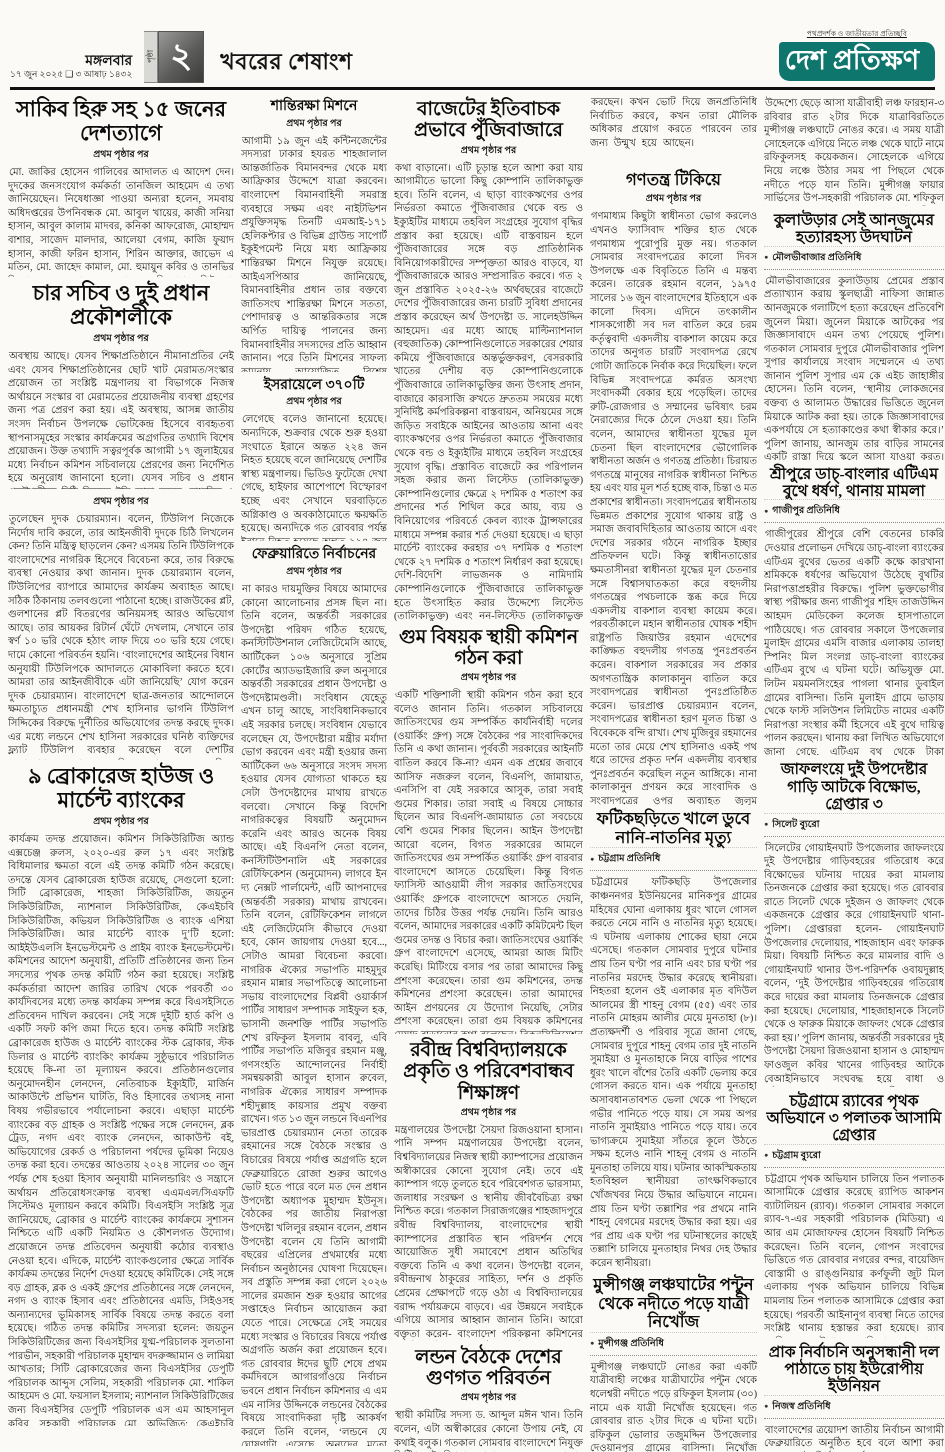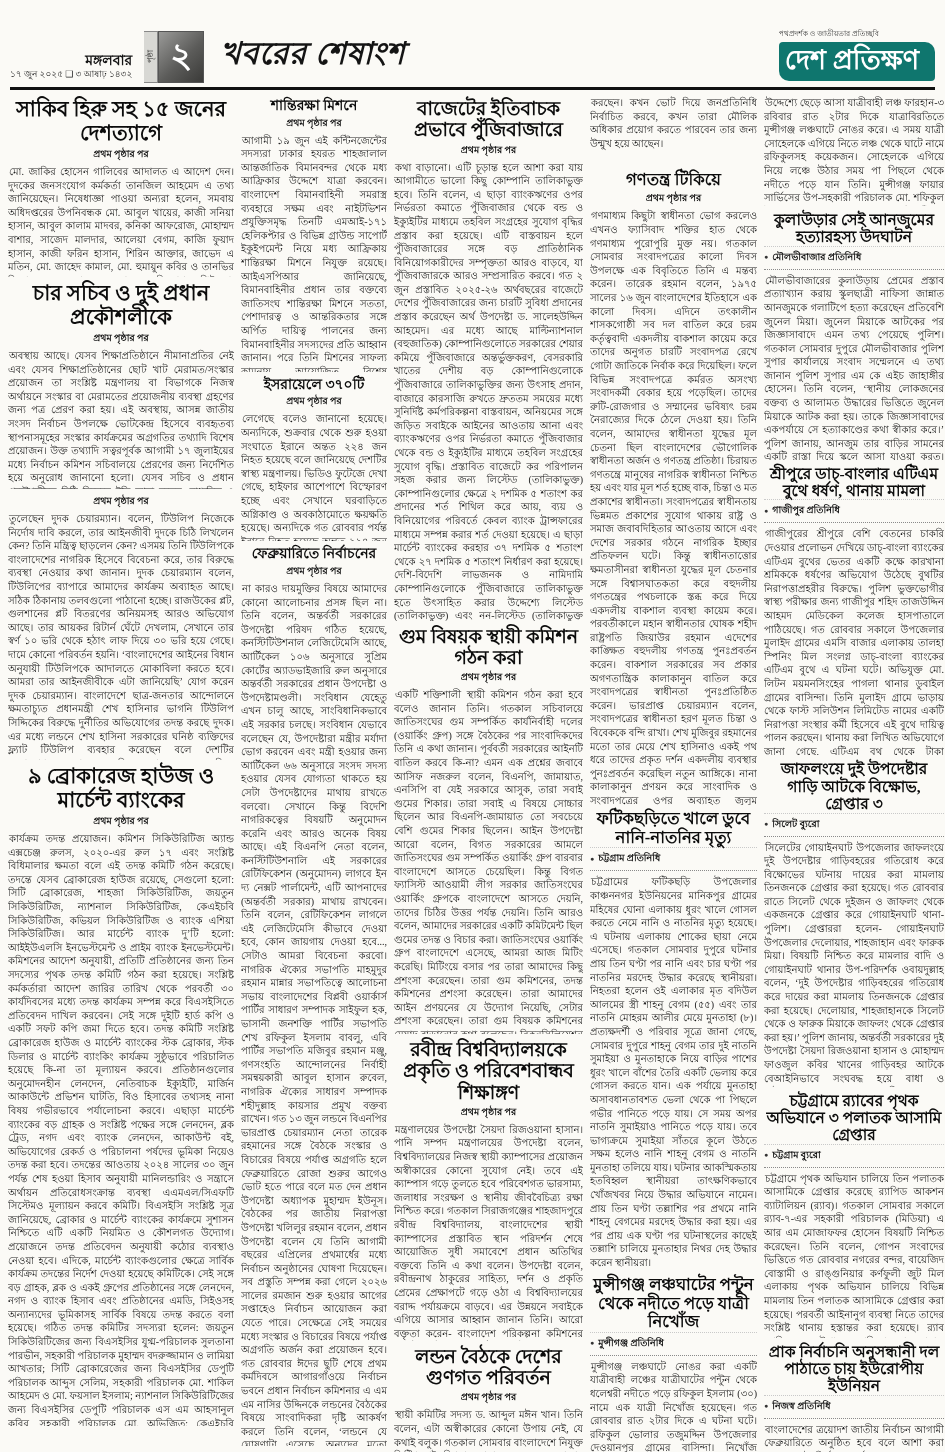--- a/index.html
+++ b/index.html
@@ -13,22 +13,22 @@
   header{display:flex;align-items:flex-end;gap:10px;padding:26px 2px 4px 2px;}
   .hdr-left{text-align:right;line-height:1.15;padding-bottom:4px;}
   .weekday{font-weight:bold;font-size:14px;}
   .dateline{font-size:9px;color:#222;}
   .pagebox{display:flex;align-items:stretch;height:52px;margin-left:2px;}
   .pagelabel{writing-mode:vertical-rl;transform:rotate(180deg);font-size:8px;background:#d8d8d4;color:#222;
     display:flex;align-items:center;justify-content:center;width:13px;border:1px solid #888;border-right:none;}
   .pagenum{width:44px;display:flex;align-items:center;justify-content:center;
     background:linear-gradient(135deg,#9a9a98 0%,#5c5c5a 55%,#3a3a38 100%);
     color:#fff;font-size:34px;font-weight:bold;border:1px solid #555;}
-  .section-title{font-size:31px;font-weight:bold;letter-spacing:.5px;padding:0 8px 2px 6px;white-space:nowrap;font-style:italic;}
-  .masthead{margin-left:auto;text-align:left;padding-bottom:2px;}
+  .section-title{font-size:22px;font-weight:bold;letter-spacing:.5px;padding:0 8px 2px 6px;white-space:nowrap;}
+  .masthead{margin-left:auto;text-align:center;padding-bottom:2px;text-decoration:underline;}
   .tagline{font-size:7.5px;color:#333;margin-bottom:2px;}
   .brand{display:inline-block;background:#0f766e;color:#fff;font-weight:bold;font-size:27px;
     padding:5px 16px 7px 6px;border-radius:4px 10px 4px 10px;line-height:1;}
   .header-rule{border-bottom:3px solid #111;margin:0 2px 6px 2px;}
   
   main{display:flex;gap:7px;align-items:flex-start;}
   .col{flex:0 0 auto;}
   .col-1{width:226px;} .col-2{width:146px;} .col-3{width:189px;} .col-4{width:167px;} .col-5{width:180px;}
   article{margin-bottom:5px;}
   .headline{margin:2px 0 0 0;text-align:center;font-weight:bold;line-height:1.12;color:#0c0c0c;}
@@ -123,21 +123,21 @@
           <div class="body-text" style="height: 218px;">মন্ত্রণালয়ের উপদেষ্টা সৈয়দা রিজওয়ানা হাসান। পানি সম্পদ মন্ত্রণালয়ের উপদেষ্টা বলেন, বিশ্ববিদ্যালয়ের নিজস্ব স্থায়ী ক্যাম্পাসের প্রয়োজন অস্বীকারের কোনো সুযোগ নেই। তবে এই ক্যাম্পাস গড়ে তুলতে হবে পরিবেশগত ভারসাম্য, জলাধার সংরক্ষণ ও স্থানীয় জীববৈচিত্র্য রক্ষা নিশ্চিত করে। গতকাল সিরাজগঞ্জের শাহজাদপুরে রবীন্দ্র বিশ্ববিদ্যালয়, বাংলাদেশের স্থায়ী ক্যাম্পাসের প্রস্তাবিত স্থান পরিদর্শন শেষে আয়োজিত সুধী সমাবেশে প্রধান অতিথির বক্তব্যে তিনি এ কথা বলেন। উপদেষ্টা বলেন, রবীন্দ্রনাথ ঠাকুরের সাহিত্য, দর্শন ও প্রকৃতি প্রেমের প্রেক্ষাপটে গড়ে ওঠা এ বিশ্ববিদ্যালয়ের বরাদ্দ পর্যায়ক্রমে বাড়বে। এর উন্নয়নে সবাইকে এগিয়ে আসার আহ্বান জানান তিনি। আরো বক্তৃতা করেন- বাংলাদেশ পরিকল্পনা কমিশনের আর্থ-সামাজিক অবকাঠামো বিভাগের সদস্য (সচিব) ড. কাইয়ুম আরা বেগম, বিশ্ববিদ্যালয়ের উপাচার্য ও সুব উপাচার্য অধ্যাপক ড. এস এম হাসান তালুকদার ও উপ-উপাচার্যমন কাস্মি বড়ুয়া প্রমুখ। এ সময় উপস্থিত ছিলেন- সিরাজগঞ্জের জেলা প্রশাসক মুহাম্মদ নজরুল ইসলাম, পুলিশ সুপার মো. ফারুক হোসেন, পানি উন্নয়ন বোর্ড রাজশাহীর অতিরিক্ত প্রধান প্রকৌশলী মো. মুখলেসুর রহমান ও বগুড়া অঞ্চলের বন সংরক্ষক মুহাম্মদ সুবেদার ইসলাম। শাহজাদপুরের রবীন্দ্র কুঠিবাড়ির নিকটবর্তী এলাকায় রবীন্দ্র বিশ্ববিদ্যালয়ের স্থায়ী ক্যাম্পাস স্থাপনের উদ্যোগ নেওয়া হয়েছে। পরিবেশ রক্ষা করেই সমগ্র এই বিশ্ববিদ্যালয় উন্নয়নের পথে একটি গুরুত্বপূর্ণ ধাপ অতিবাহিত হচ্ছে। পরিদর্শন শেষে উপদেষ্টা সিরাজগঞ্জ জেলার বিভিন্ন জেলায় যমুনা নদীর তীরে এনায়েতপুর স্পার শক্তিশালীকরণ প্রকল্পের অগ্রগতি পরিদর্শন করেন। তিনি এ সময় বাংলাদেশ পানি উন্নয়ন বোর্ডের কর্মকর্তাদের প্রয়োজনীয় নির্দেশনা প্রদান করেন।</div>
         </article>
         <article>
           <h2 class="headline">লন্ডন বৈঠকে দেশের গুণগত পরিবর্তন</h2>
           <span class="continued">প্রথম পৃষ্ঠার পর</span>
           <div class="body-text" style="height: 172px;">স্থায়ী কমিটির সদস্য ড. আব্দুল মঈন খান। তিনি বলেন, এটা অস্বীকারের কোনো উপায় নেই, যে কথাই বলুক। গতকাল সোমবার বাংলাদেশে নিযুক্ত ব্রিটিশ হাইকমিশনার সারাহ কুকের সঙ্গে সাক্ষাৎ শেষে গণমাধ্যমকে তিনি এসব কথা বলেন। গতকাল সকালে রাজধানীর গুলশানে বিএনপি চেয়ারপারসনের রাজনৈতিক কার্যালয়ে এ বৈঠক অনুষ্ঠিত হয়। বৈঠকে আরও উপস্থিত ছিলেন বিএনপির মহাসচিব মির্জা ফখরুল ইসলাম আলমগীর, দলটির সাংগঠনিক সম্পাদক ও চেয়ারপারসন শামা ওবায়েদ, পররাষ্ট্রনীতি বিষয়ক বিশেষ সহযোগী উপদেষ্টা কমিটির সদস্য। মঈন খান বলেন, দেশের মানুষ না খেয়ে থাকতে রাজি আছে, তবে ভোট না দিয়ে থাকতে রাজি নয়। দেশে তিন তিনটা নির্বাচন হয়েছে, দেখেছেন তো দেশের মানুষ তা মেনে নেয়নি। তিনি বলেন, ব্রিটিশ হাইকমিশনারের সঙ্গে শিক্ষা, স্বাস্থ্য ও ব্যবসা বাণিজ্যে কীভাবে আমরা কাজ করতে পারি, সে বিষয়গুলো নিয়ে দীর্ঘ আলোচনা হয়েছে। যুদ্ধ-সংঘাত থেকে বের হয়ে আমরা একটি শান্তিময় বিশ্ব দেখতে চাই। মঈন খান বলেন, দেশের ১২ কোটি ভোটারের ভোট দিতে উন্মুখ হয়ে আছেন। সরকারের পক্ষ থেকে ফেব্রুয়ারিতে নির্বাচনের ঘোষণার পর</div>
         </article>
       </div>
       <div class="col col-4">
         <article>
-          <div class="body-text" style="height: 70px;">করছেন। কখন ভোট দিয়ে জনপ্রতিনিধি নির্বাচিত করবে, কখন তারা মৌলিক অধিকার প্রয়োগ করতে পারবেন তার জন্য উন্মুখ হয়ে আছেন।</div>
+          <div class="body-text" style="height: 70px; font-family: Liberation Mono, monospace;">করছেন। কখন ভোট দিয়ে জনপ্রতিনিধি নির্বাচিত করবে, কখন তারা মৌলিক অধিকার প্রয়োগ করতে পারবেন তার জন্য উন্মুখ হয়ে আছেন।</div>
         </article>
         <article>
           <h2 class="headline">গণতন্ত্র টিকিয়ে</h2>
           <span class="continued">প্রথম পৃষ্ঠার পর</span>
           <div class="body-text" style="height: 596px;">গণমাধ্যম কিছুটা স্বাধীনতা ভোগ করলেও এখনও ফ্যাসিবাদ শক্তির হাত থেকে গণমাধ্যম পুরোপুরি মুক্ত নয়। গতকাল সোমবার সংবাদপত্রের কালো দিবস উপলক্ষে এক বিবৃতিতে তিনি এ মন্তব্য করেন। তারেক রহমান বলেন, ১৯৭৫ সালের ১৬ জুন বাংলাদেশের ইতিহাসে এক কালো দিবস। এদিনে তৎকালীন শাসকগোষ্ঠী সব দল বাতিল করে চরম কর্তৃত্ববাদী একদলীয় বাকশাল কায়েম করে তাদের অনুগত চারটি সংবাদপত্র রেখে গোটা জাতিকে নির্বাক করে দিয়েছিল। ফলে বিভিন্ন সংবাদপত্রে কর্মরত অসংখ্য সংবাদকর্মী বেকার হয়ে পড়েছিল। তাদের রুটি-রোজগার ও সম্মানের ভবিষ্যৎ চরম নৈরাজ্যের দিকে ঠেলে দেওয়া হয়। তিনি বলেন, আমাদের স্বাধীনতা যুদ্ধের মূল চেতনা ছিল বাংলাদেশের ভৌগোলিক স্বাধীনতা অর্জন ও গণতন্ত্র প্রতিষ্ঠা। চিরায়ত গণতন্ত্রে মানুষের নাগরিক স্বাধীনতা নিশ্চিত হয় এবং যার মূল শর্ত হচ্ছে বাক, চিন্তা ও মত প্রকাশের স্বাধীনতা। সংবাদপত্রের স্বাধীনতায় ভিন্নমত প্রকাশের সুযোগ থাকায় রাষ্ট্র ও সমাজ জবাবদিহিতার আওতায় আসে এবং দেশের সরকার গঠনে নাগরিক ইচ্ছার প্রতিফলন ঘটে। কিন্তু স্বাধীনতাত্তোর ক্ষমতাসীনরা স্বাধীনতা যুদ্ধের মূল চেতনার সঙ্গে বিশ্বাসঘাতকতা করে বহুদলীয় গণতন্ত্রের পথচলাকে স্তব্ধ করে দিয়ে একদলীয় বাকশাল ব্যবস্থা কায়েম করে। পরবর্তীকালে মহান স্বাধীনতার ঘোষক শহীদ রাষ্ট্রপতি জিয়াউর রহমান এদেশের কাঙ্ক্ষিত বহুদলীয় গণতন্ত্র পুনঃপ্রবর্তন করেন। বাকশাল সরকারের সব প্রকার অগণতান্ত্রিক কালাকানুন বাতিল করে সংবাদপত্রের স্বাধীনতা পুনঃপ্রতিষ্ঠিত করেন। ভারপ্রাপ্ত চেয়ারম্যান বলেন, সংবাদপত্রের স্বাধীনতা হরণ মূলত চিন্তা ও বিবেককে বন্দি রাখা। শেখ মুজিবুর রহমানের মতো তার মেয়ে শেখ হাসিনাও একই পথ ধরে তাদের প্রকৃত দর্শন একদলীয় ব্যবস্থার পুনঃপ্রবর্তন করেছিল নতুন আঙ্গিকে। নানা কালাকানুন প্রণয়ন করে সাংবাদিক ও সংবাদপত্রের ওপর অব্যাহত জুলুম চালিয়েছে তারা। বাংলাদেশে গণমাধ্যমের স্বাধীনতা হরণ করা হয়েছিল। সত্য উচ্চারণ করলেই নেমে আসত নির্যাতনের খড়গ। বাংলাদেশের গণমাধ্যম কর্মীসহ সব পর্যায়ের মানুষকে সার্বক্ষণিক শঙ্কিত থাকতে হয়েছে। ডিজিটাল নিরাপত্তা আইন ও সাইবার সিকিউরিটি আক্টের মতো একের পর এক ‘ড্রাকোনিয়ান আইন’ প্রণয়ন করে সংবাদপত্র ও মত প্রকাশের স্বাধীনতাকে কঠোর নিয়ন্ত্রণে বন্দি করা হয়েছিল।</div>
         </article>
         <article>
           <h2 class="headline">ফটিকছড়িতে খালে ডুবে নানি-নাতনির মৃত্যু</h2>
           <div class="byline">
             <span class="dot">●</span>

